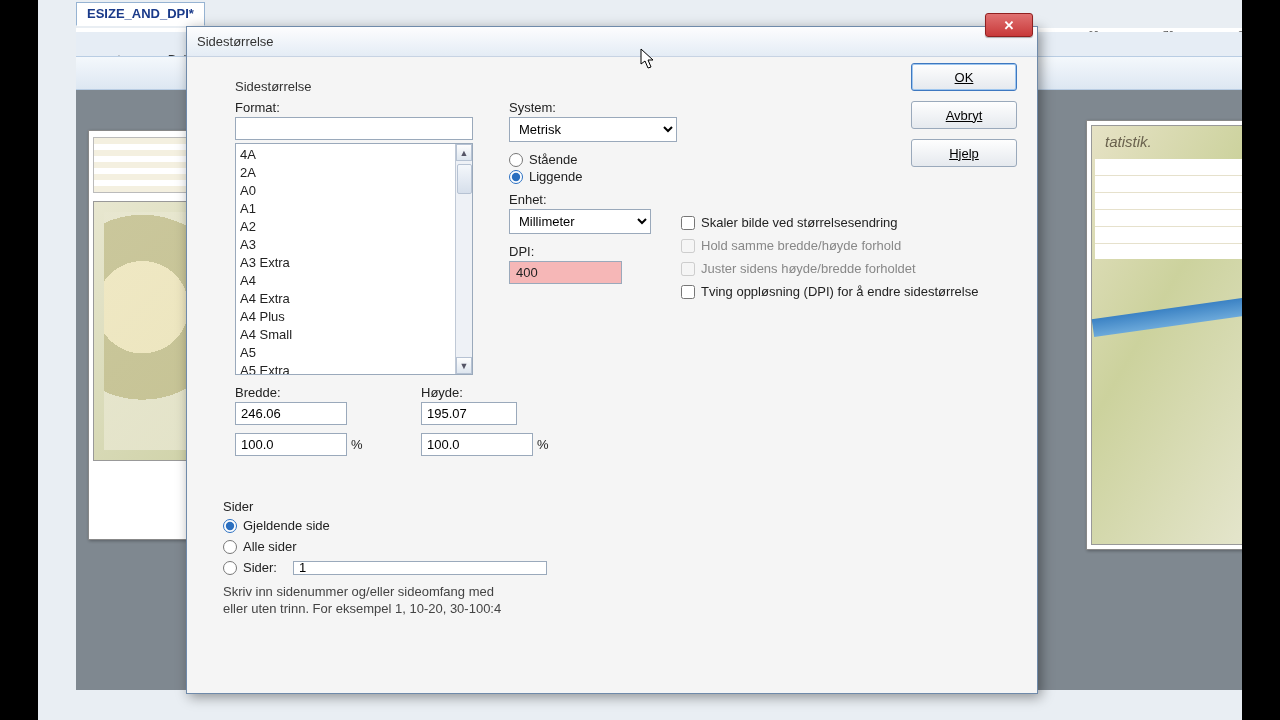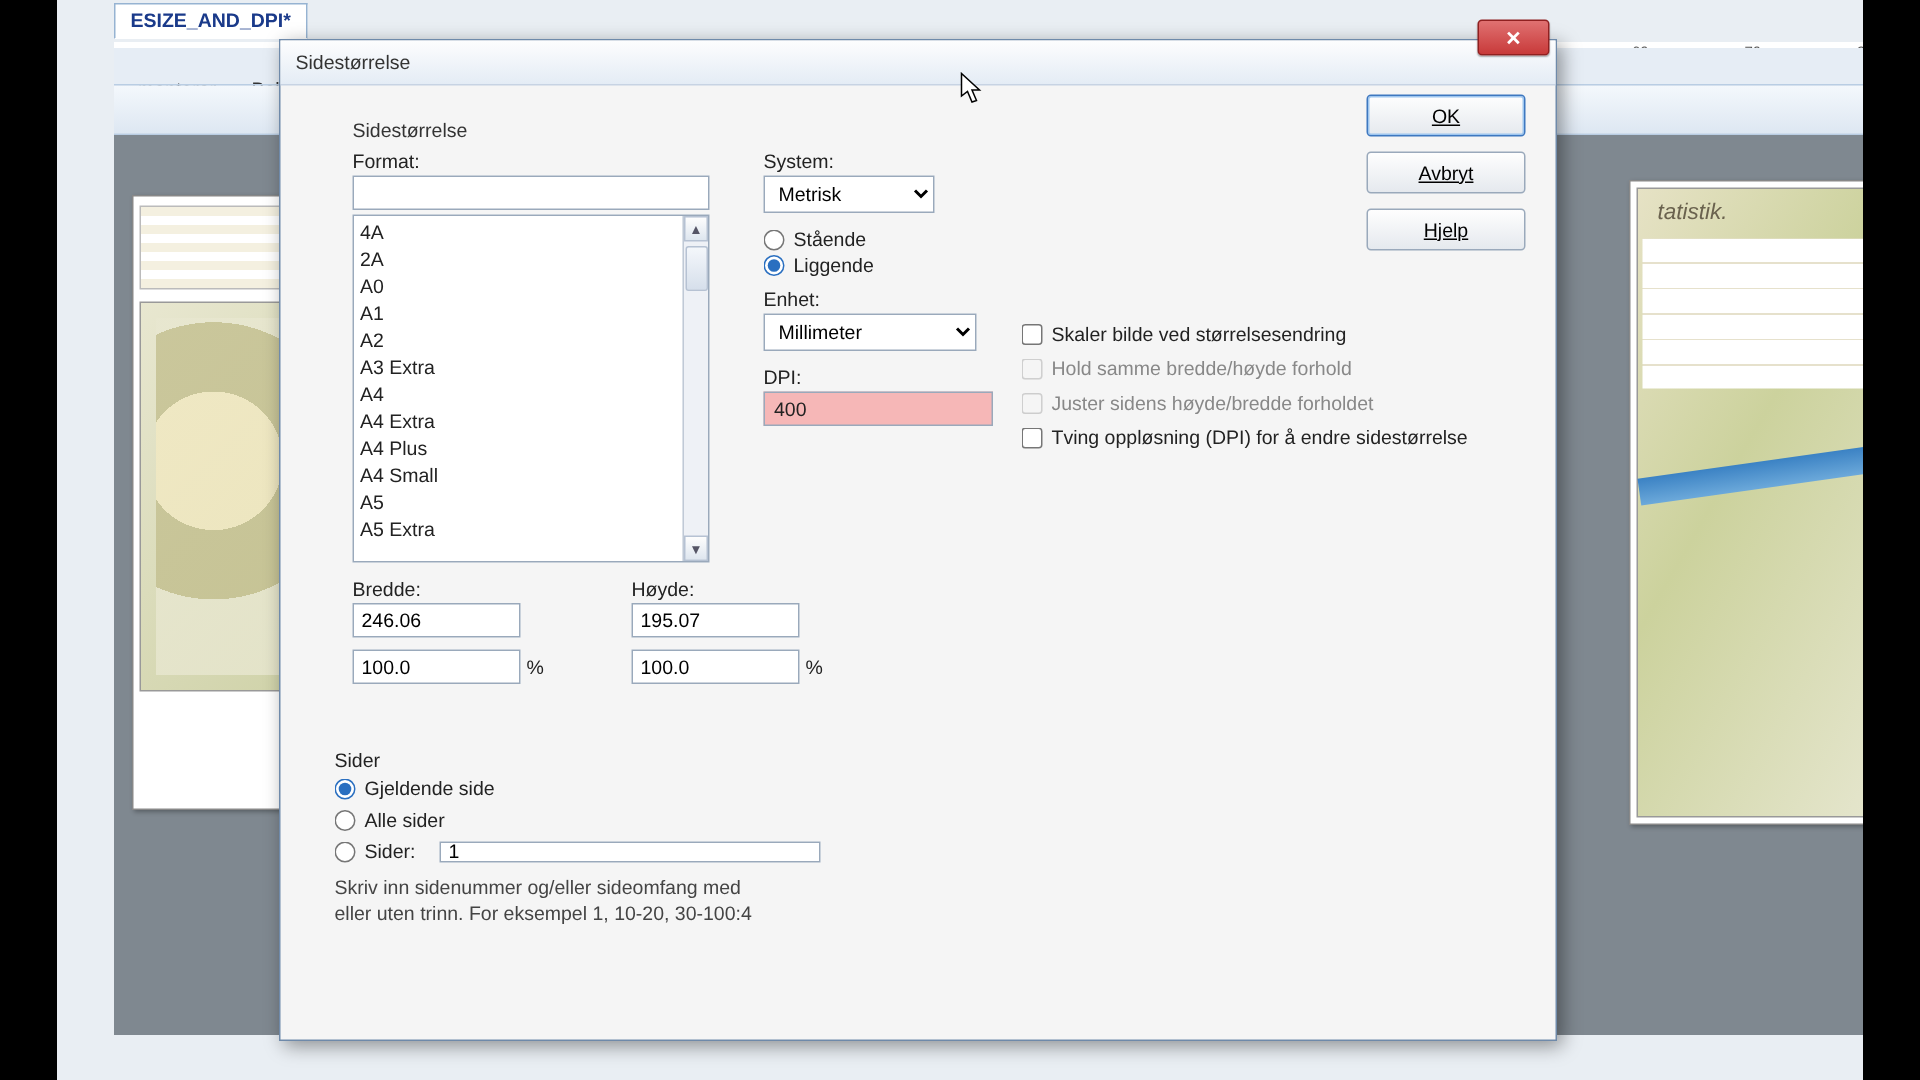--- a/index.html
+++ b/index.html
@@ -41,21 +41,21 @@
   input.text, select.combo { border:1px solid #9aa9bb; background:#fff; padding:3px 5px; font-family:inherit; font-size:13px; }
   .listbox { width:238px; height:232px; border:1px solid #9aa9bb; background:#fff; display:flex; }
   .list-items { flex:1; overflow:hidden; padding:2px 4px; line-height:18px; }
   .list-items div { white-space:nowrap; }
   .scrollbar { width:17px; background:#eef1f6; border-left:1px solid #c0c9d6; position:relative; }
   .sb-btn { height:17px; background:linear-gradient(#fdfdfd,#dee6ef); border:1px solid #b6c2d3; display:flex; align-items:center; justify-content:center; font-size:9px; color:#556; }
   .sb-thumb { position:absolute; left:1px; top:20px; width:15px; height:30px; background:linear-gradient(#f4f7fb,#d6dfeb); border:1px solid #b6c2d3; border-radius:2px; }
   .radio-row, .check-row { display:flex; align-items:center; gap:6px; margin:2px 0; color:#222; }
   .radio-row input, .check-row input { width:14px; height:14px; margin:0; accent-color:#2a6fc0; }
   .check-row.disabled { color:#888; }
-  .dpi-box { width:153px; border:1px solid #9aa9bb; background:#f6b7b7; padding:3px 6px; color:#222; }
+  .dpi-box { width:113px; border:1px solid #9aa9bb; background:#f6b7b7; padding:3px 6px; color:#222; }
   .side-btns { position:absolute; right:20px; top:6px; width:106px; display:flex; flex-direction:column; gap:10px; }
   .win-btn { height:28px; background:linear-gradient(#fefefe,#e5e9ee); border:1px solid #9aa9bb; border-radius:3px; font-family:inherit; font-size:13px; cursor:pointer;text-decoration:underline; }
   .win-btn.default { border:1px solid #3e78c0; box-shadow:0 0 0 1px #9ec6ef inset; }
   .pct { margin-left:4px; color:#222; }
   .help-text { color:#444; margin-top:8px; line-height:17px; }
   .cursor { position:absolute; left:640px; top:48px; width:16px; height:22px; pointer-events:none; }
 </style>
 </head>
 <body>
 
@@ -138,39 +138,40 @@
           <div style="width:270px;">
             <div class="field-label">Format:</div>
             <input class="text" style="width: 238px;" value="">
             <div class="listbox" style="margin-top:3px;gap:44px;">
               <div class="list-items" id="format-list">
                   <div>4A</div>
                   <div>2A</div>
                   <div>A0</div>
                   <div>A1</div>
                   <div>A2</div>
+                  <div>A3</div>
                   <div>A3 Extra</div>
                   <div>A4</div>
                   <div>A4 Extra</div>
                   <div>A4 Plus</div>
                   <div>A4 Small</div>
                   <div>A5</div>
                   <div>A5 Extra</div>
                 </div>
               <div class="scrollbar">
                 <div class="sb-btn">▲</div>
                 <div class="sb-thumb"></div>
                 <div class="sb-btn" style="position:absolute;bottom:0;width:100%;">▼</div>
               </div>
             </div>
           </div>
 
           <div style="width:146px;">
             <div class="field-label">System:</div>
-            <select class="combo" style="width:114px">
+            <select class="combo" style="width:168px">
               <option>Metrisk</option>
             </select>
 
             <div style="margin-top:10px;">
               <label class="radio-row">
                 <input type="radio" name="orient" style="">
                 <span>Stående</span>
               </label>
               <label class="radio-row">
                 <input type="radio" name="orient" checked="" style="">
@@ -192,21 +193,21 @@
           <div style="width:150px;">
             <div class="field-label">Bredde:</div>
             <input class="text" style="width: 112px;" value="246.06">
             <div style="margin-top:8px; display:flex; align-items:center;">
               <input class="text" style="width: 112px;" value="100.0">
               <span class="pct">%</span>
             </div>
           </div>
           <div style="width:150px;">
             <div class="field-label">Høyde:</div>
-            <input class="text" style="width: 112px;" value="195.07">
+            <input class="text" style="width: 96px;" value="195.07">
             <div style="margin-top:8px; display:flex; align-items:center;">
               <input class="text" style="width: 112px;" value="100.0">
               <span class="pct">%</span>
             </div>
           </div>
         </div>
       </div>
 
       <div style="margin-top:16px; width:442px;">
         <div style="margin-bottom:4px;">Sider</div>

